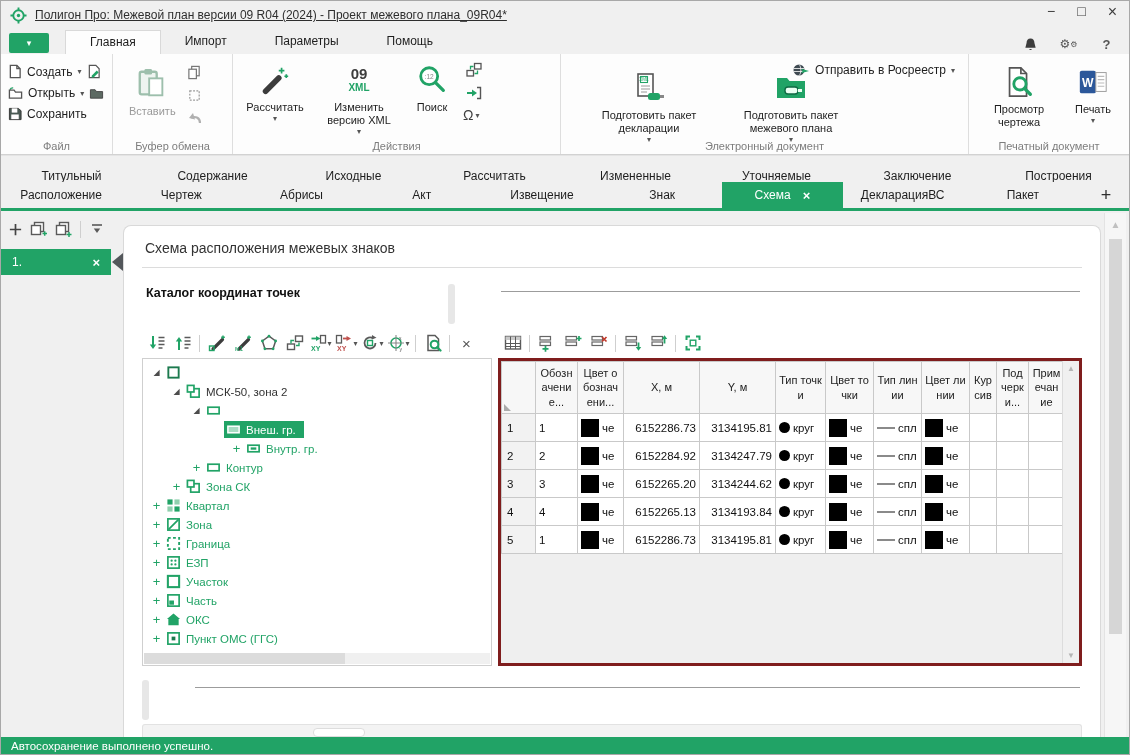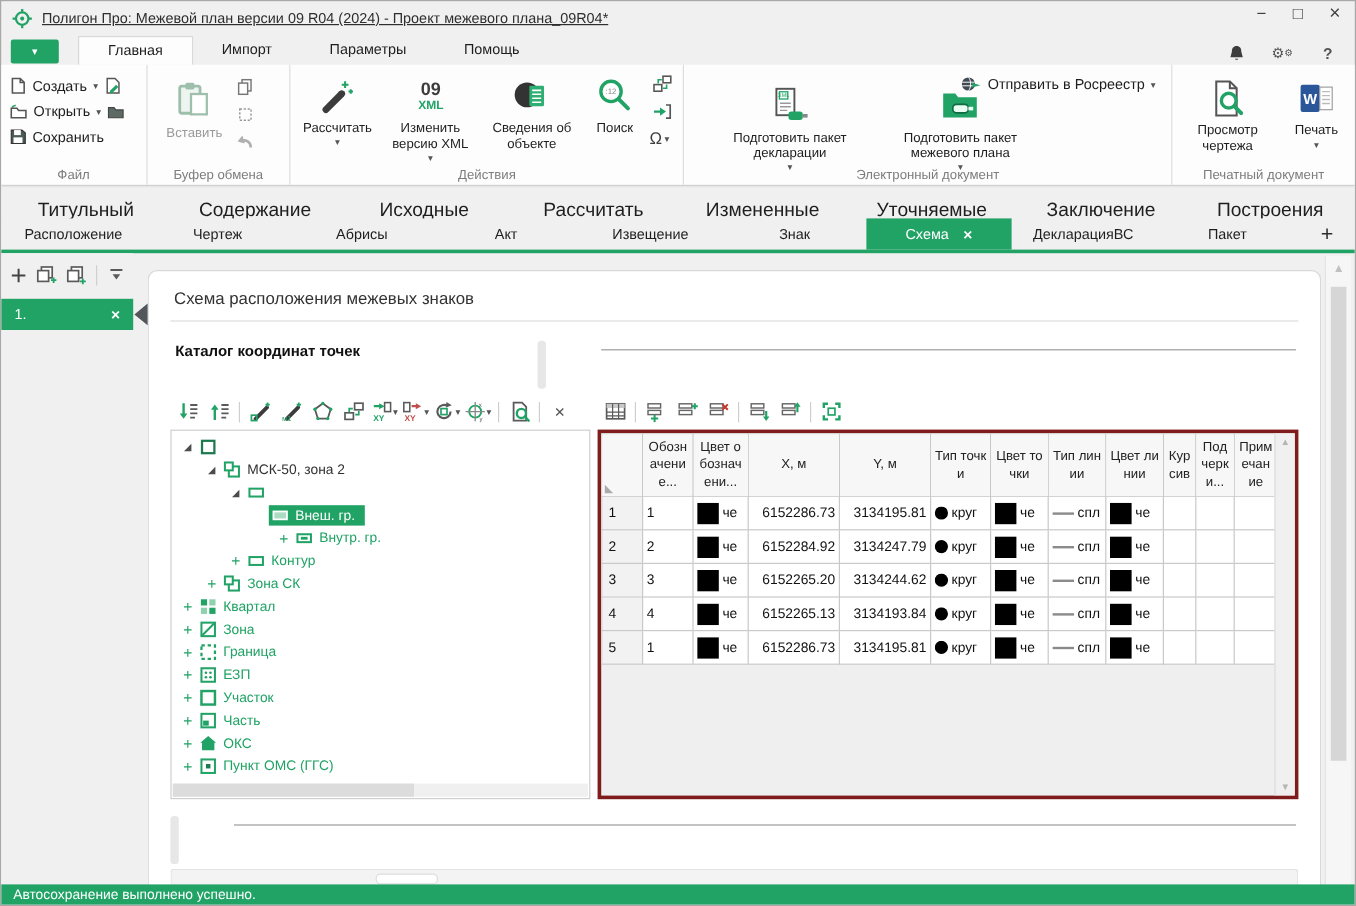--- a/index.html
+++ b/index.html
@@ -30,21 +30,21 @@
   .big-btn .bicon { height:38px; display:flex; align-items:center; justify-content:center; margin-bottom:2px; }
   .big-btn.disabled { color:#9a9a9a; }
   .dd { font-size:8px; color:#555; }
   .icon-col { display:flex; flex-direction:column; gap:5px; padding:4px 2px; }
   .icon-col .icon-btn { width:22px; height:18px; }
   .omega { font-size:14px; color:#3d3d3d; display:flex; align-items:center; gap:2px; }
   .send-btn { position:absolute; top:6px; right:10px; }
 
   
   .tabrow1 { position:absolute; top:154px; left:0; right:0; height:27px; display:flex; background:#f0f0f0; border-top:1px solid #e4e4e4; }
-  .tabrow1 .tab1 { flex:1; display:flex; align-items:center; justify-content:center; font-size:16px; color:#1e1e1e;margin-top:14px; }
+  .tabrow1 .tab1 { flex:1; display:flex; align-items:center; justify-content:center; font-size:12px; color:#1e1e1e;margin-top:14px; }
   .tabrow2 { position:absolute; top:181px; left:0; right:0; height:26px; display:flex; background:#f0f0f0; }
   .tab2 { flex:1; display:flex; align-items:center; justify-content:center; gap:12px; font-size:12px; color:#1e1e1e; }
   .tab2.active { background:#21a366; color:#fff; }
   .tab2 .closex { font-size:13px; font-weight:bold; }
   .tab2.add { flex:0 0 46px; font-size:18px; color:#2e2e2e; font-weight:normal; }
   .green-underline { position:absolute; top:207px; left:0; right:0; height:3px; background:#21a366; }
 
   
   .sidebar { position:absolute; top:210px; left:0; width:110px; bottom:17px; background:#f0f0f0; }
   .sidebar-toolbar { display:flex; align-items:center; gap:2px; padding:6px 3px 8px; }
@@ -142,21 +142,21 @@
       <svg width="15" height="15" viewBox="0 0 16 16">
           <path d="M8 1.5c-2.8 0-4.2 2-4.2 5l-1.3 5h11L12.2 6.5c0-3-1.4-5-4.2-5z" fill="#3d3d3d"></path>
           <path d="M6.5 12.7a1.6 1.6 0 0 0 3 0z" fill="#3d3d3d"></path>
         </svg>
     </span>
     <span class="icon-btn" style="font-size:12px;color:#555">⚙<span style="font-size:8px">⚙</span></span>
     <span class="icon-btn" style="font-weight:bold">?</span>
   </div>
 
   <div class="ribbon">
-    <div class="rgroup" style="width:122px">
+    <div class="rgroup" style="width:112px">
       <div class="vstack" style="padding-top:3px">
         <div class="small-btn">
           <span class="svgwrap">
               <svg width="14" height="15" viewBox="0 0 15 16">
                 <path d="M2.5 1.5h7L13 5v9.5H2.5z" fill="#fff" stroke="#555" stroke-width="1.4"></path>
                 <path d="M9.5 1.5V5H13" fill="none" stroke="#555" stroke-width="1.4"></path>
               </svg>
             </span>
           <span>Создать</span>
             <span class="dd">▾</span>
@@ -245,30 +245,20 @@
         </div>
         <div class="big-btn" style="width:88px">
           <span class="bicon svgwrap">
               <svg width="34" height="34" viewBox="0 0 34 34">
                 <text x="17" y="16" text-anchor="middle" font-size="15" font-weight="bold" fill="#3c3c3c">09</text>
                 <text x="17" y="28" text-anchor="middle" font-size="10" font-weight="bold" fill="#21a366">XML</text>
               </svg>
             </span>
           <span>Изменить версию XML</span>
             <span class="dd">▾</span>
-        </div>
-        <div class="big-btn" style="width:92px">
-          <span class="bicon svgwrap">
-              <svg width="32" height="32" viewBox="0 0 34 34">
-                <circle cx="13" cy="16" r="11" fill="#333"></circle>
-                <rect x="15" y="8" width="13" height="18" rx="1" fill="#2fae74"></rect>
-                <path d="M17.5 12h8M17.5 15.5h8M17.5 19h8M17.5 22.5h8" stroke="#fff" stroke-width="1.4"></path>
-              </svg>
-            </span>
-          <span>Сведения об объекте</span>
         </div>
         <div class="big-btn" style="width:54px">
           <span class="bicon svgwrap">
               <svg width="32" height="32" viewBox="0 0 34 34">
                 <circle cx="14" cy="13" r="9" fill="#fff" stroke="#21a366" stroke-width="3"></circle>
                 <text x="14" y="15.5" text-anchor="middle" font-size="7" fill="#888">:12</text>
                 <path d="M21 20l8 8" stroke="#21a366" stroke-width="3.5" stroke-linecap="round"></path>
               </svg>
             </span>
           <span>Поиск</span>

